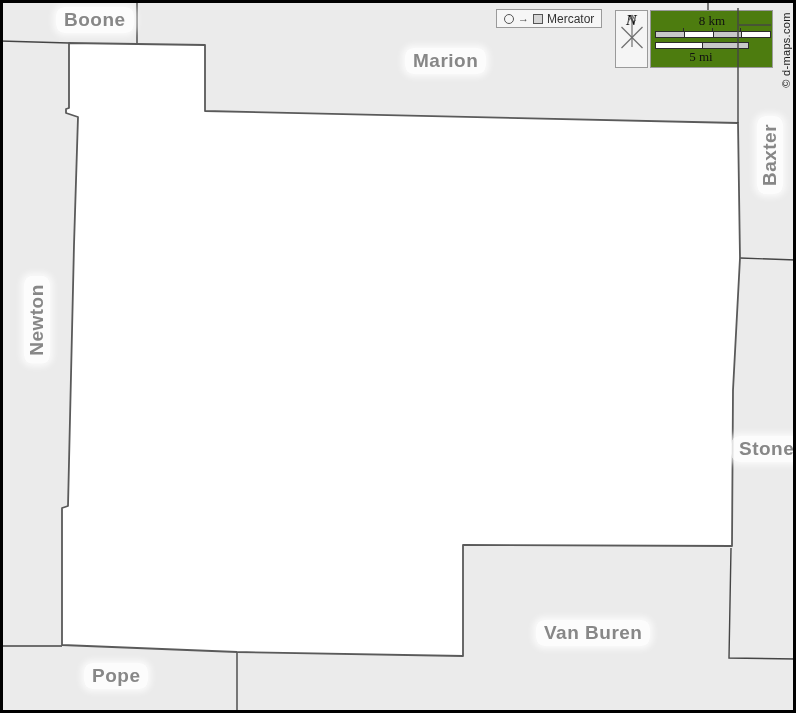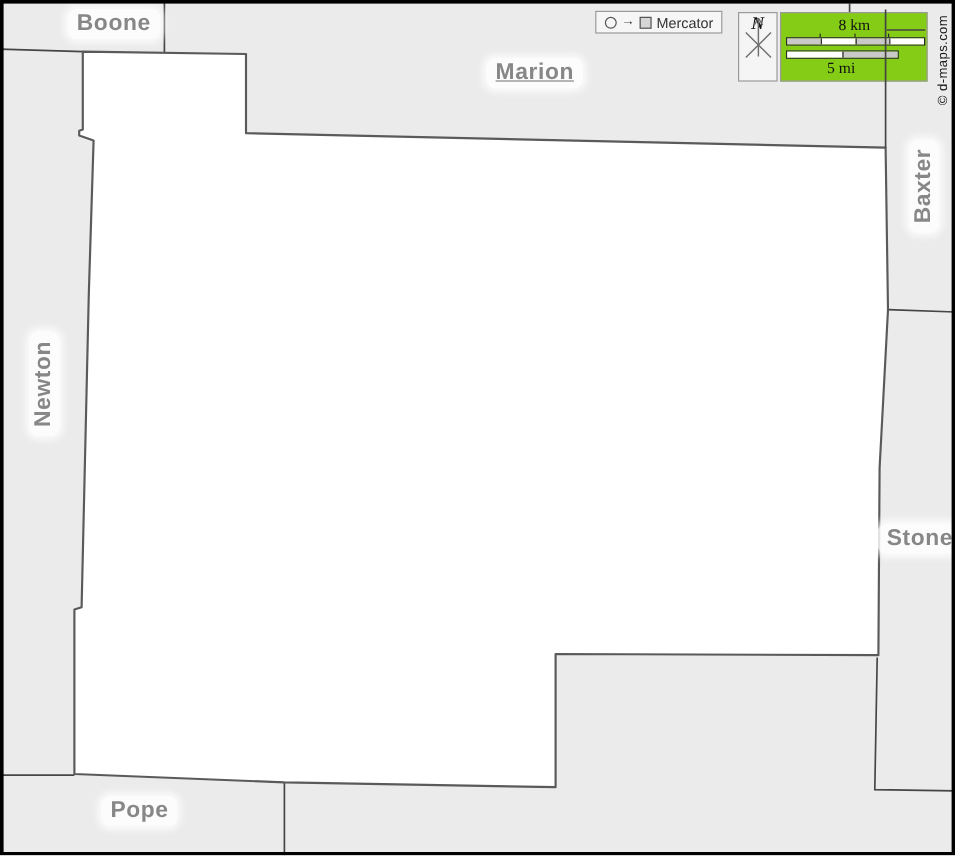--- a/index.html
+++ b/index.html
@@ -19,21 +19,21 @@
     position:absolute;z-index:2;
     color:var(--label-text,#878787);
     font-weight:bold;font-size:19px;letter-spacing:.5px;
     background:rgba(255,255,255,.82);
     border-radius:8px;padding:1px 8px;
     box-shadow:0 0 6px 3px rgba(255,255,255,.75);
     white-space:nowrap;line-height:24px;
   }
   .rot{transform:translate(-50%,-50%) rotate(-90deg);transform-origin:center center;}
   #label-boone{left:32px;top:7px;margin-left:24px;}
-  #label-marion{left:405px;top:48px;text-decoration:underline;}
+  #label-marion{left:405px;top:48px;}
   #label-baxter{left:770px;top:155px;}
   #label-newton{left:37px;top:320px;}
   #label-stone{left:731px;top:436px;}
   #label-vanburen{left:536px;top:620px;}
   #label-pope{left:84px;top:663px;text-align:center;}
 
   
   .proj-box{
     position:absolute;z-index:2;left:496px;top:9px;height:19px;
     display:flex;align-items:center;gap:4px;padding:0 7px;
@@ -53,21 +53,21 @@
   .north-n{
     font-family:"Liberation Serif","DejaVu Serif",serif;
     font-style:italic;font-weight:bold;font-size:15px;color:#111;
     line-height:17px;display:block;margin-top:1px;
   }
   .north-box svg{position:absolute;left:50%;bottom:2px;transform:translateX(-50%);}
 
   
   .scale-box{
     position:absolute;z-index:2;left:650px;top:10px;width:123px;height:58px;
-    background:#84cc16;border:1px solid #9a9a9a;box-sizing:border-box;
+    background:#4d7c0f;border:1px solid #9a9a9a;box-sizing:border-box;
   }
   .scale-km-label,.scale-mi-label{
     font-family:"Liberation Serif","DejaVu Serif",serif;
     font-size:13px;color:#111;position:absolute;text-align:center;
   }
   .scale-km-label{left:4px;width:114px;top:2px;}
   .scale-mi-label{left:4px;width:92px;top:38px;}
   .bar{position:absolute;left:4px;display:flex;border:1px solid #2c2c2c;box-sizing:content-box;height:5px;}
   .bar-km{top:20px;width:114px;}
   .bar-mi{top:31px;width:92px;}
@@ -102,20 +102,21 @@
     </g>
 
     <polygon points="69,43 205,45 205,111 738,123 740,258 733,390 732,546 463,545 463,656 237,652 62,645 62,508 68,506 74,245 78,117 66,113 66,109 69,108" fill="#ffffff" stroke="#5a5a5a" stroke-width="1.8" stroke-linejoin="round"></polygon>
   </svg>
 
   <div class="county-label" id="label-boone">Boone</div>
   <div class="county-label" id="label-marion">Marion</div>
   <div class="county-label rot" id="label-baxter">Baxter</div>
   <div class="county-label rot" id="label-newton">Newton</div>
   <div class="county-label" id="label-stone">Stone</div>
+  <div class="county-label" id="label-vanburen">Van Buren</div>
   <div class="county-label" id="label-pope">Pope</div>
 
   <div class="proj-box">
     <span class="glyph-circle"></span>
     <span class="glyph-arrow">→</span>
     <span class="glyph-square"></span>
     <span>Mercator</span>
   </div>
 
   <div class="north-box">

